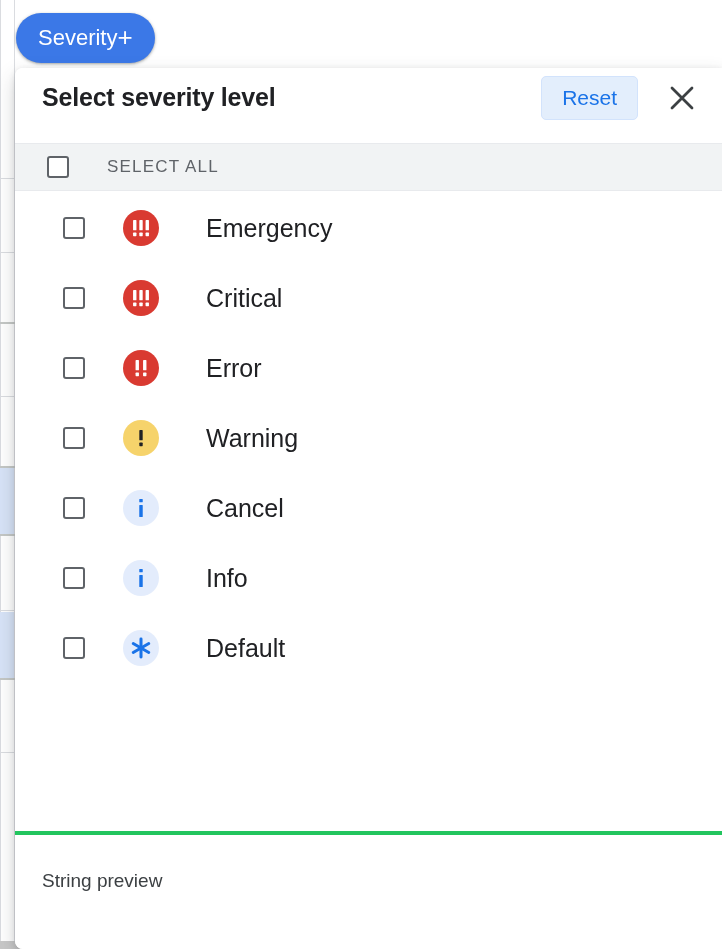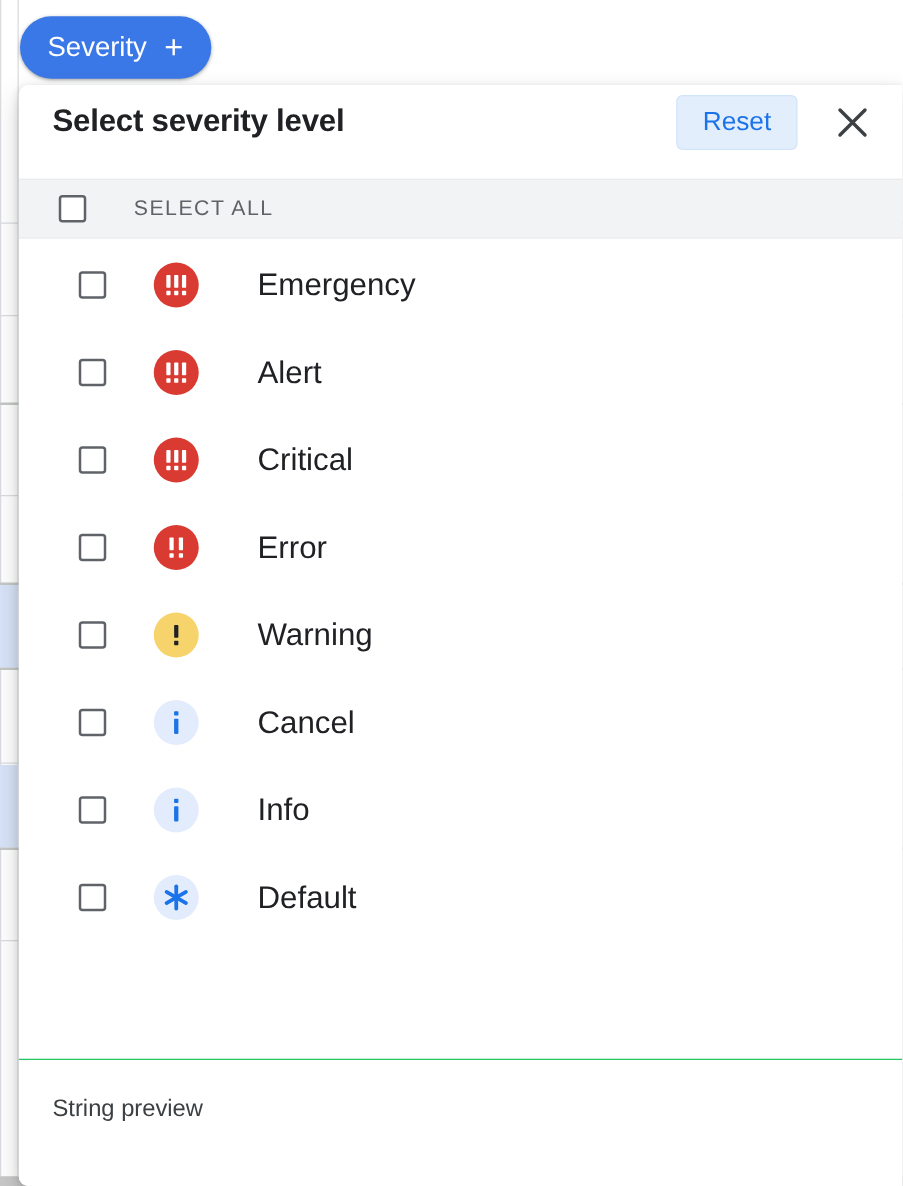--- a/index.html
+++ b/index.html
@@ -67,21 +67,20 @@
 
   
   #severity-chip {
     position: absolute;
     left: 16px;
     top: 13px;
     height: 50px;
     padding: 0 22px;
     display: flex;
     align-items: center;
-    gap: 14px;
     background: #3b78e7;
     color: #ffffff;
     border: none;
     border-radius: 25px;
     font-family: "Liberation Sans", sans-serif;
     font-size: 22px;
     cursor: pointer;
     box-shadow: 0 1px 2px rgba(60,64,67,.3), 0 1px 3px 1px rgba(60,64,67,.15);
     z-index: 5;
   }
@@ -210,22 +209,22 @@
   .sev-icon svg { display: block; }
   .sev-label {
     margin-left: 47px;
     font-size: 25px;
     color: #202124;
   }
 
   
   #dialog-footer {
     flex: 0 0 auto;
-    height: 102px;
-    border-top: 1px solid #22c55e;
+    height: 118px;
+    border-top: 4px solid #22c55e;
     display: flex;
     align-items: center;
     padding: 0 28px 0 27px;
     box-sizing: border-box;
     background: #fff;
   }
   #string-preview {
     font-size: 19px;
     color: #3c4043;
     flex: 1;
@@ -324,34 +323,20 @@
         <span class="sev-icon" style="background: rgb(217, 58, 49);">
           <svg width="30" height="30" viewBox="0 0 24 24">
             <rect x="5.65" y="5.6" width="2.7" height="8.2" rx="0.5" fill="#ffffff"></rect>
             <rect x="5.65" y="15.6" width="2.7" height="2.9" rx="0.5" fill="#ffffff"></rect>
             <rect x="10.65" y="5.6" width="2.7" height="8.2" rx="0.5" fill="#ffffff"></rect>
             <rect x="10.65" y="15.6" width="2.7" height="2.9" rx="0.5" fill="#ffffff"></rect>
             <rect x="15.65" y="5.6" width="2.7" height="8.2" rx="0.5" fill="#ffffff"></rect>
             <rect x="15.65" y="15.6" width="2.7" height="2.9" rx="0.5" fill="#ffffff"></rect>
           </svg>
         </span>
-        <span class="sev-label">Alert</span>
-      </div>
-      <div class="sev-row">
-        <span class="cbox"></span>
-        <span class="sev-icon" style="background: rgb(217, 58, 49);">
-          <svg width="30" height="30" viewBox="0 0 24 24">
-            <rect x="5.65" y="5.6" width="2.7" height="8.2" rx="0.5" fill="#ffffff"></rect>
-            <rect x="5.65" y="15.6" width="2.7" height="2.9" rx="0.5" fill="#ffffff"></rect>
-            <rect x="10.65" y="5.6" width="2.7" height="8.2" rx="0.5" fill="#ffffff"></rect>
-            <rect x="10.65" y="15.6" width="2.7" height="2.9" rx="0.5" fill="#ffffff"></rect>
-            <rect x="15.65" y="5.6" width="2.7" height="8.2" rx="0.5" fill="#ffffff"></rect>
-            <rect x="15.65" y="15.6" width="2.7" height="2.9" rx="0.5" fill="#ffffff"></rect>
-          </svg>
-        </span>
         <span class="sev-label">Critical</span>
       </div>
       <div class="sev-row">
         <span class="cbox"></span>
         <span class="sev-icon" style="background: rgb(217, 58, 49);">
           <svg width="30" height="30" viewBox="0 0 24 24">
             <rect x="7.65" y="5.6" width="2.7" height="8.2" rx="0.5" fill="#ffffff"></rect>
             <rect x="7.65" y="15.6" width="2.7" height="2.9" rx="0.5" fill="#ffffff"></rect>
             <rect x="13.65" y="5.6" width="2.7" height="8.2" rx="0.5" fill="#ffffff"></rect>
             <rect x="13.65" y="15.6" width="2.7" height="2.9" rx="0.5" fill="#ffffff"></rect>

